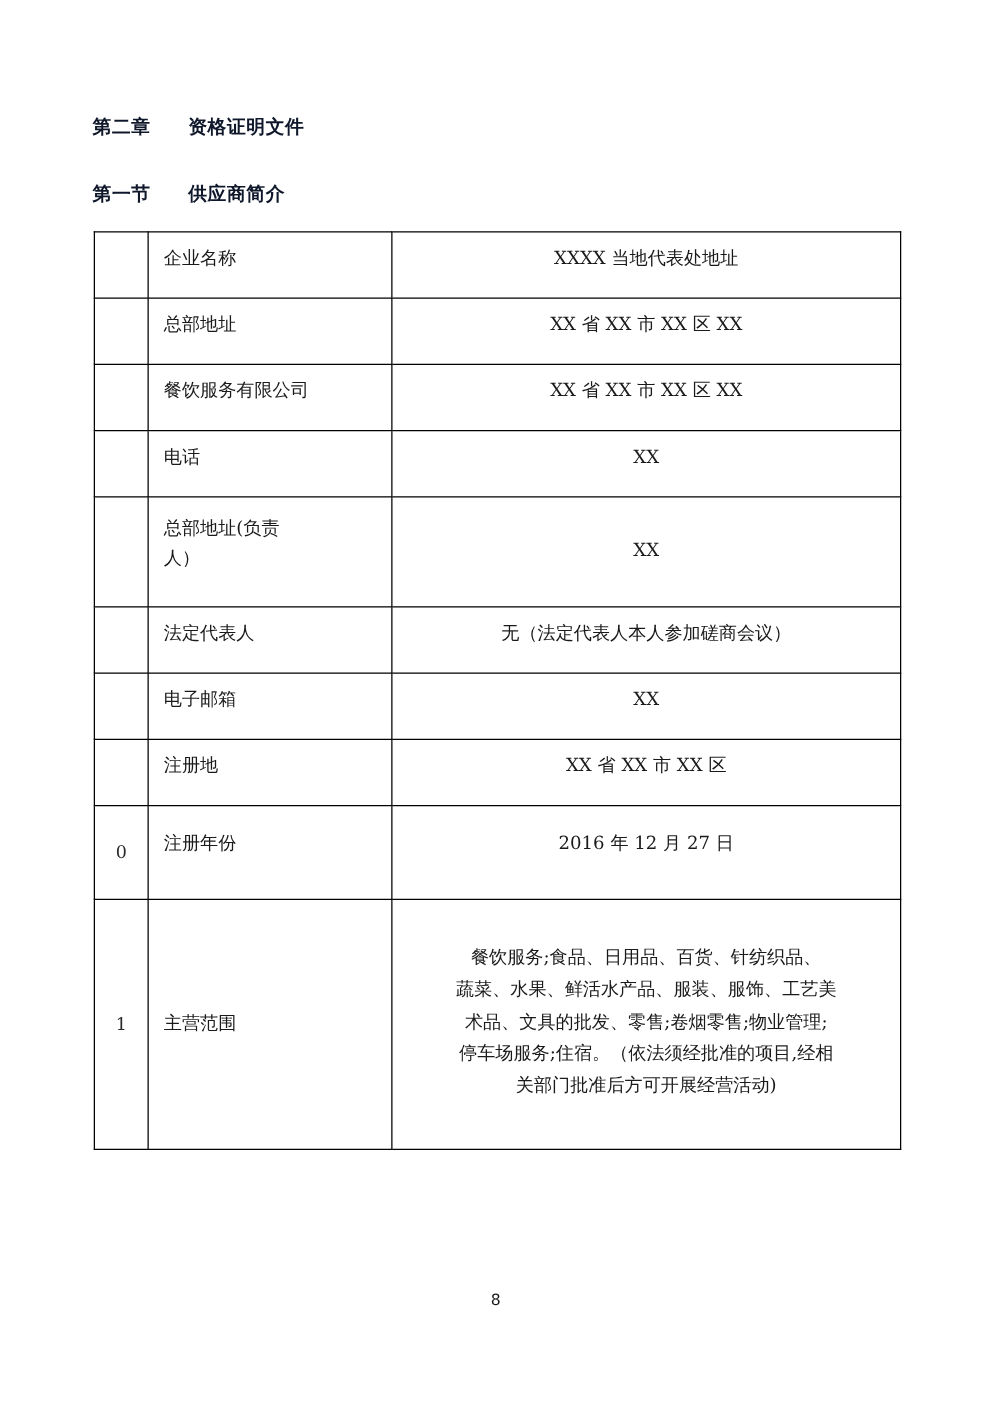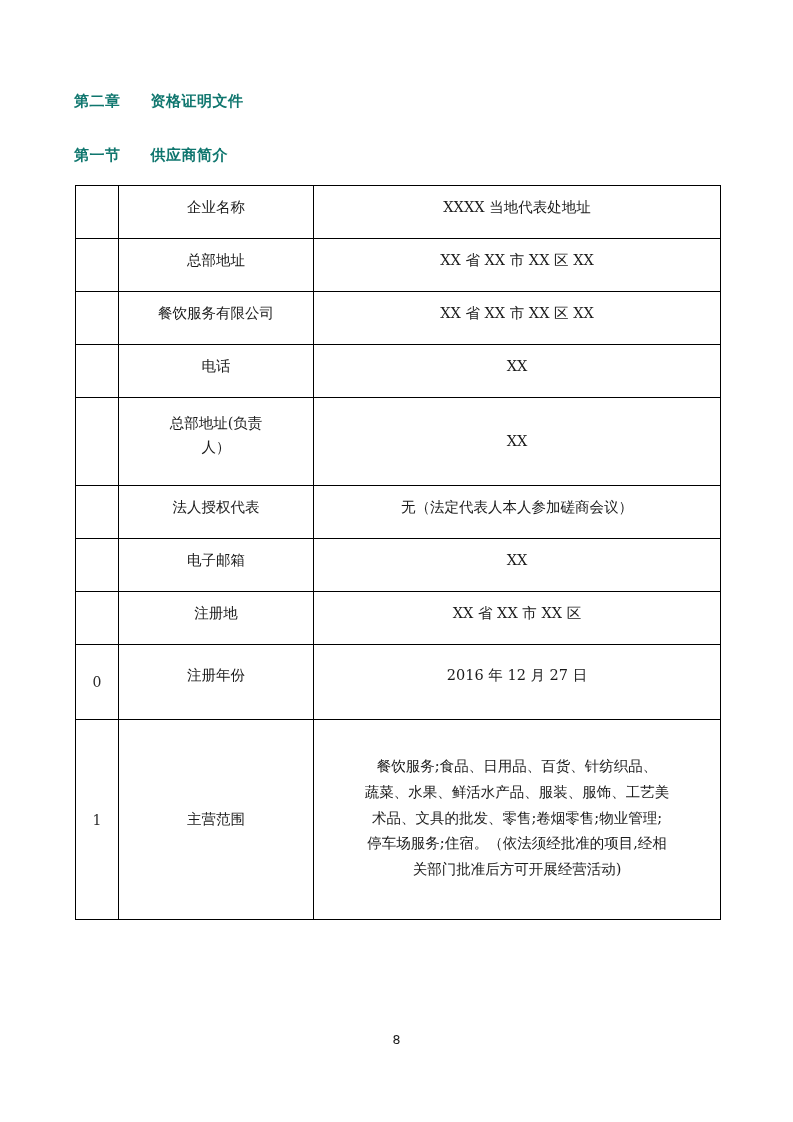--- a/index.html
+++ b/index.html
@@ -23,21 +23,21 @@
     height: 1122px;
   }
 
   
   .heading {
     position: absolute;
     font-family: "DejaVu Sans", "Liberation Sans", sans-serif;
     font-weight: bold;
     font-size: 15px;
     letter-spacing: 0.5px;
-    color: #0f766e;
+    color: #0f172a;
     white-space: pre;
     line-height: 1;
   }
   #chapter-heading { left: 74px; top: 94px; }
   #section-heading { left: 74px; top: 148px; }
 
   .heading .gap { display: inline-block; width: 30px; }
 
   
   .info-table {
@@ -59,21 +59,20 @@
   .col-num   { width: 43px; }
   .col-label { width: 195px; }
   .col-value { width: 407px; }
 
   td.cell-num {
     text-align: center;
     font-size: 14px;
     color: #2a2a2a;
   }
   td.cell-label {
-    text-align: center;
     line-height: 1.62;
     padding: 0 12px;
   }
   td.cell-value {
     text-align: center;
     line-height: 1.62;
     padding: 0 10px;
   }
   td.cell-value.justify {
     text-align: center;
@@ -170,21 +169,21 @@
         <td class="cell-num"></td>
         <td class="cell-label">
             <span class="nudge-up"><span>总部地址(负责</span><br><span>人）</span></span>
           </td>
         <td class="cell-value"><span>XX</span></td>
       </tr>
 
       <tr class="r-std">
         <td class="cell-num"></td>
         <td class="cell-label">
-            <span class="nudge-up-sm">法人授权代表</span>
+            <span class="nudge-up-sm">法定代表人</span>
           </td>
         <td class="cell-value">
             <span class="nudge-up-sm">无（法定代表人本人参加磋商会议）</span>
           </td>
       </tr>
 
       <tr class="r-std">
         <td class="cell-num"></td>
         <td class="cell-label">
             <span class="nudge-up-sm">电子邮箱</span>

